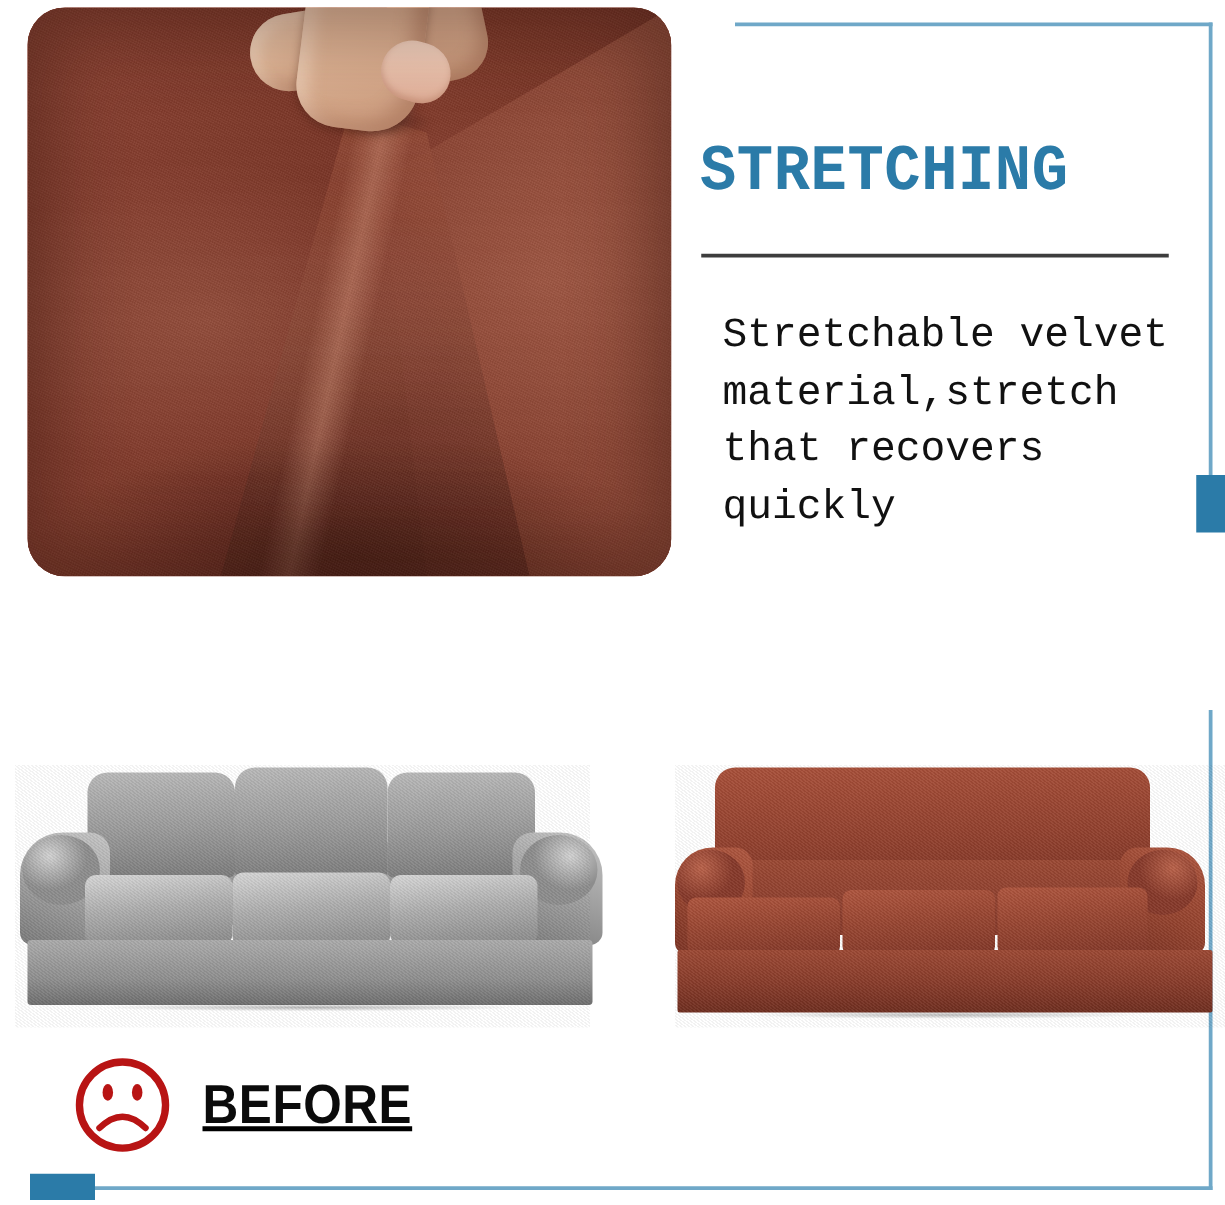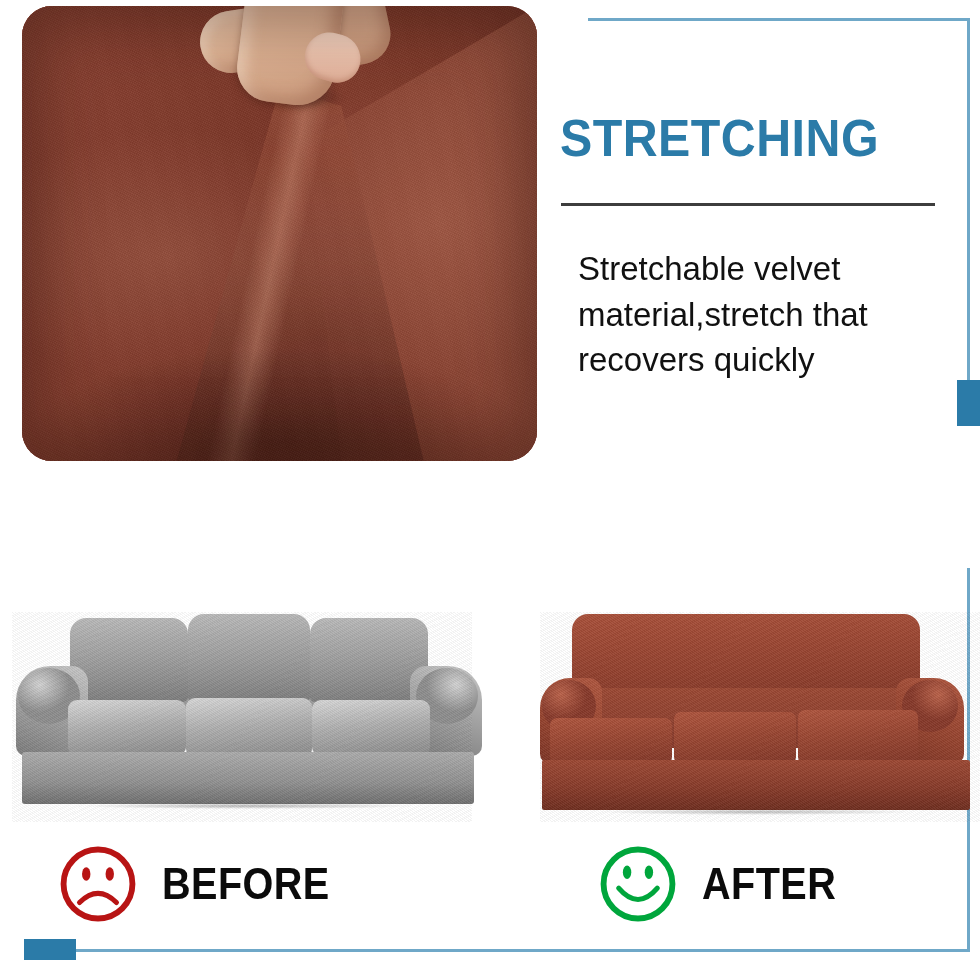--- a/index.html
+++ b/index.html
@@ -67,20 +67,21 @@
     height: 21px;
   }
 
   
   #top-section {
     position: absolute;
     left: 0;
     top: 0;
     width: 864px;
     height: 490px;
+    font-family: Liberation Mono, monospace;
   }
 
   
   #fabric-photo {
     position: absolute;
     left: 22px;
     top: 6px;
     width: 515px;
     height: 455px;
     border-radius: 30px;
@@ -330,21 +331,21 @@
     pointer-events: none;
   }
 
   
   .verdict {
     position: absolute;
     top: 248px;
     display: flex;
     align-items: center;
   }
-  #verdict-before { left: 56px; }
+  #verdict-before { left: 56px; text-decoration: underline; }
   #verdict-after  { left: 596px; }
 
   .face {
     width: 84px;
     height: 84px;
     flex: 0 0 auto;
     position: relative;
   }
   .verdict-label {
     font-size: 44px;
@@ -443,26 +444,15 @@
         <svg viewBox="0 0 100 100" width="84" height="84" aria-hidden="true">
           <circle cx="50" cy="50" r="41" fill="none" stroke="#B81414" stroke-width="7"></circle>
           <ellipse cx="36" cy="38" rx="5" ry="8" fill="#B81414"></ellipse>
           <ellipse cx="64" cy="38" rx="5" ry="8" fill="#B81414"></ellipse>
           <path d="M28 72 Q50 50 72 72" fill="none" stroke="#B81414" stroke-width="6" stroke-linecap="round"></path>
         </svg>
       </div>
       <div class="verdict-label">BEFORE</div>
     </div>
 
-    <div class="verdict" id="verdict-after">
-      <div class="face">
-        <svg viewBox="0 0 100 100" width="84" height="84" aria-hidden="true">
-          <circle cx="50" cy="50" r="41" fill="none" stroke="#00A63C" stroke-width="7"></circle>
-          <ellipse cx="37" cy="36" rx="5" ry="8" fill="#00A63C"></ellipse>
-          <ellipse cx="63" cy="36" rx="5" ry="8" fill="#00A63C"></ellipse>
-          <path d="M27 55 Q50 82 73 55" fill="none" stroke="#00A63C" stroke-width="6" stroke-linecap="round"></path>
-        </svg>
-      </div>
-      <div class="verdict-label">AFTER</div>
-    </div>
 
   </div>
 </div>
 
 </body></html>

